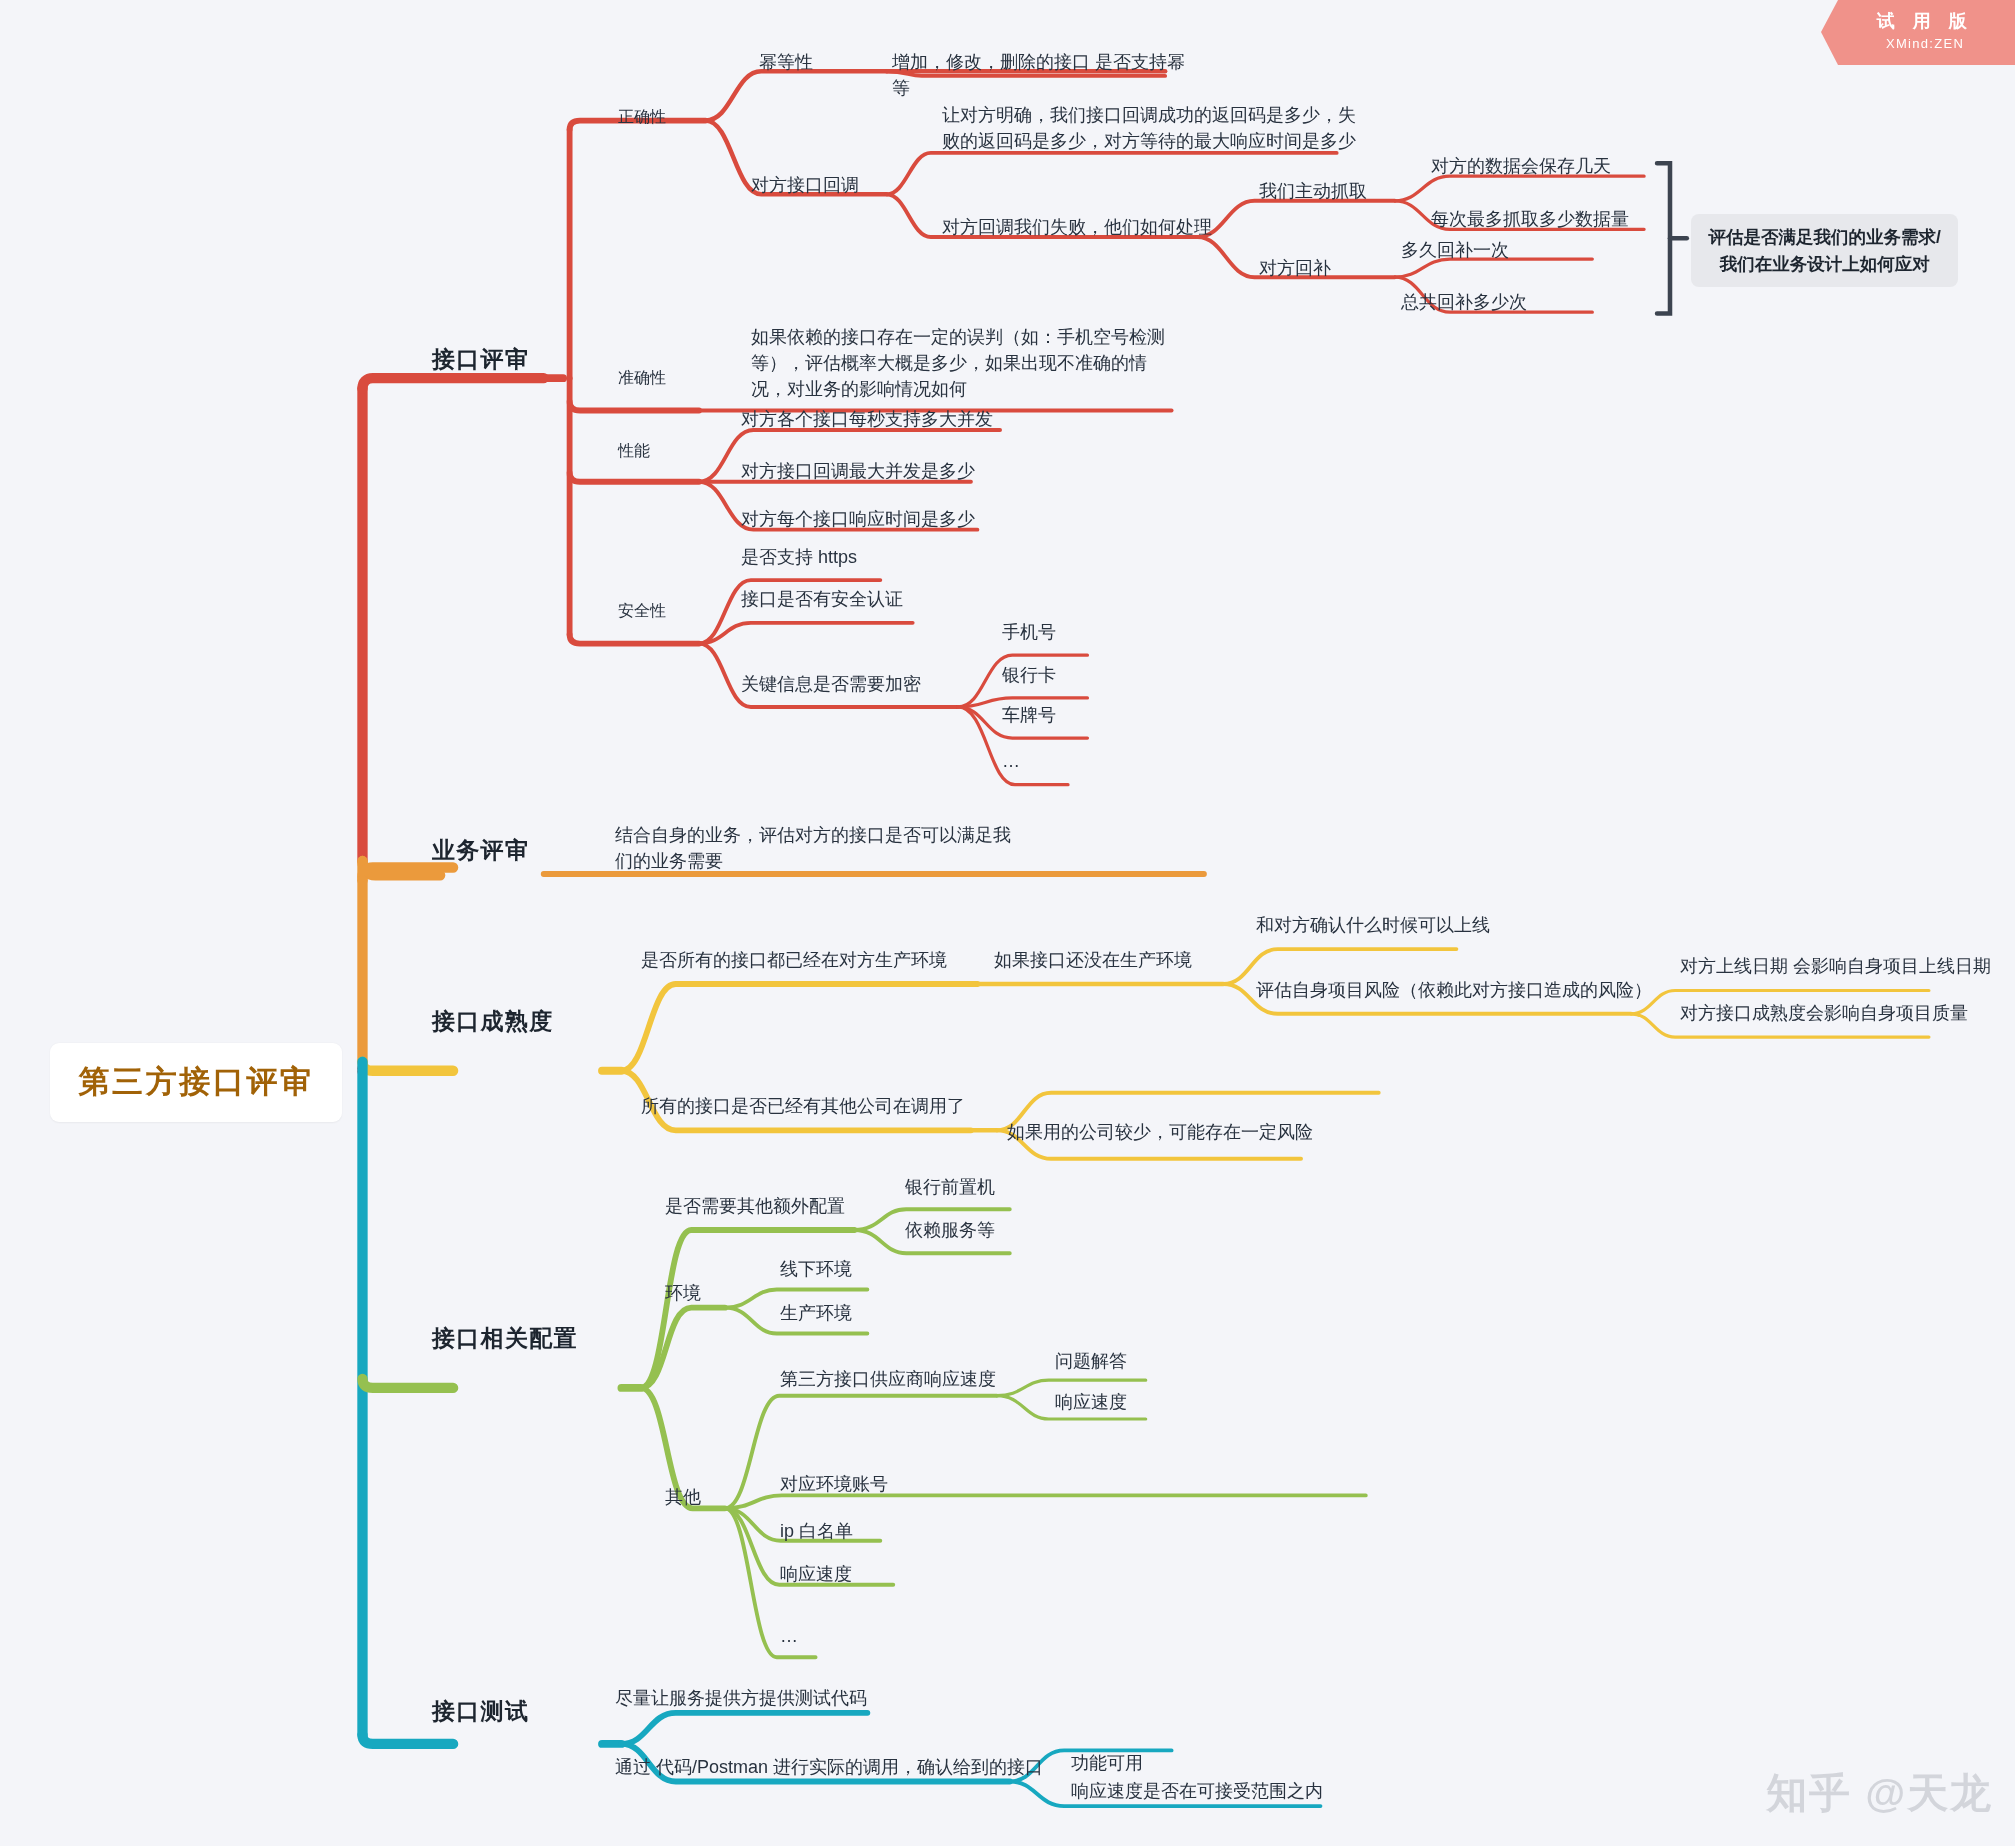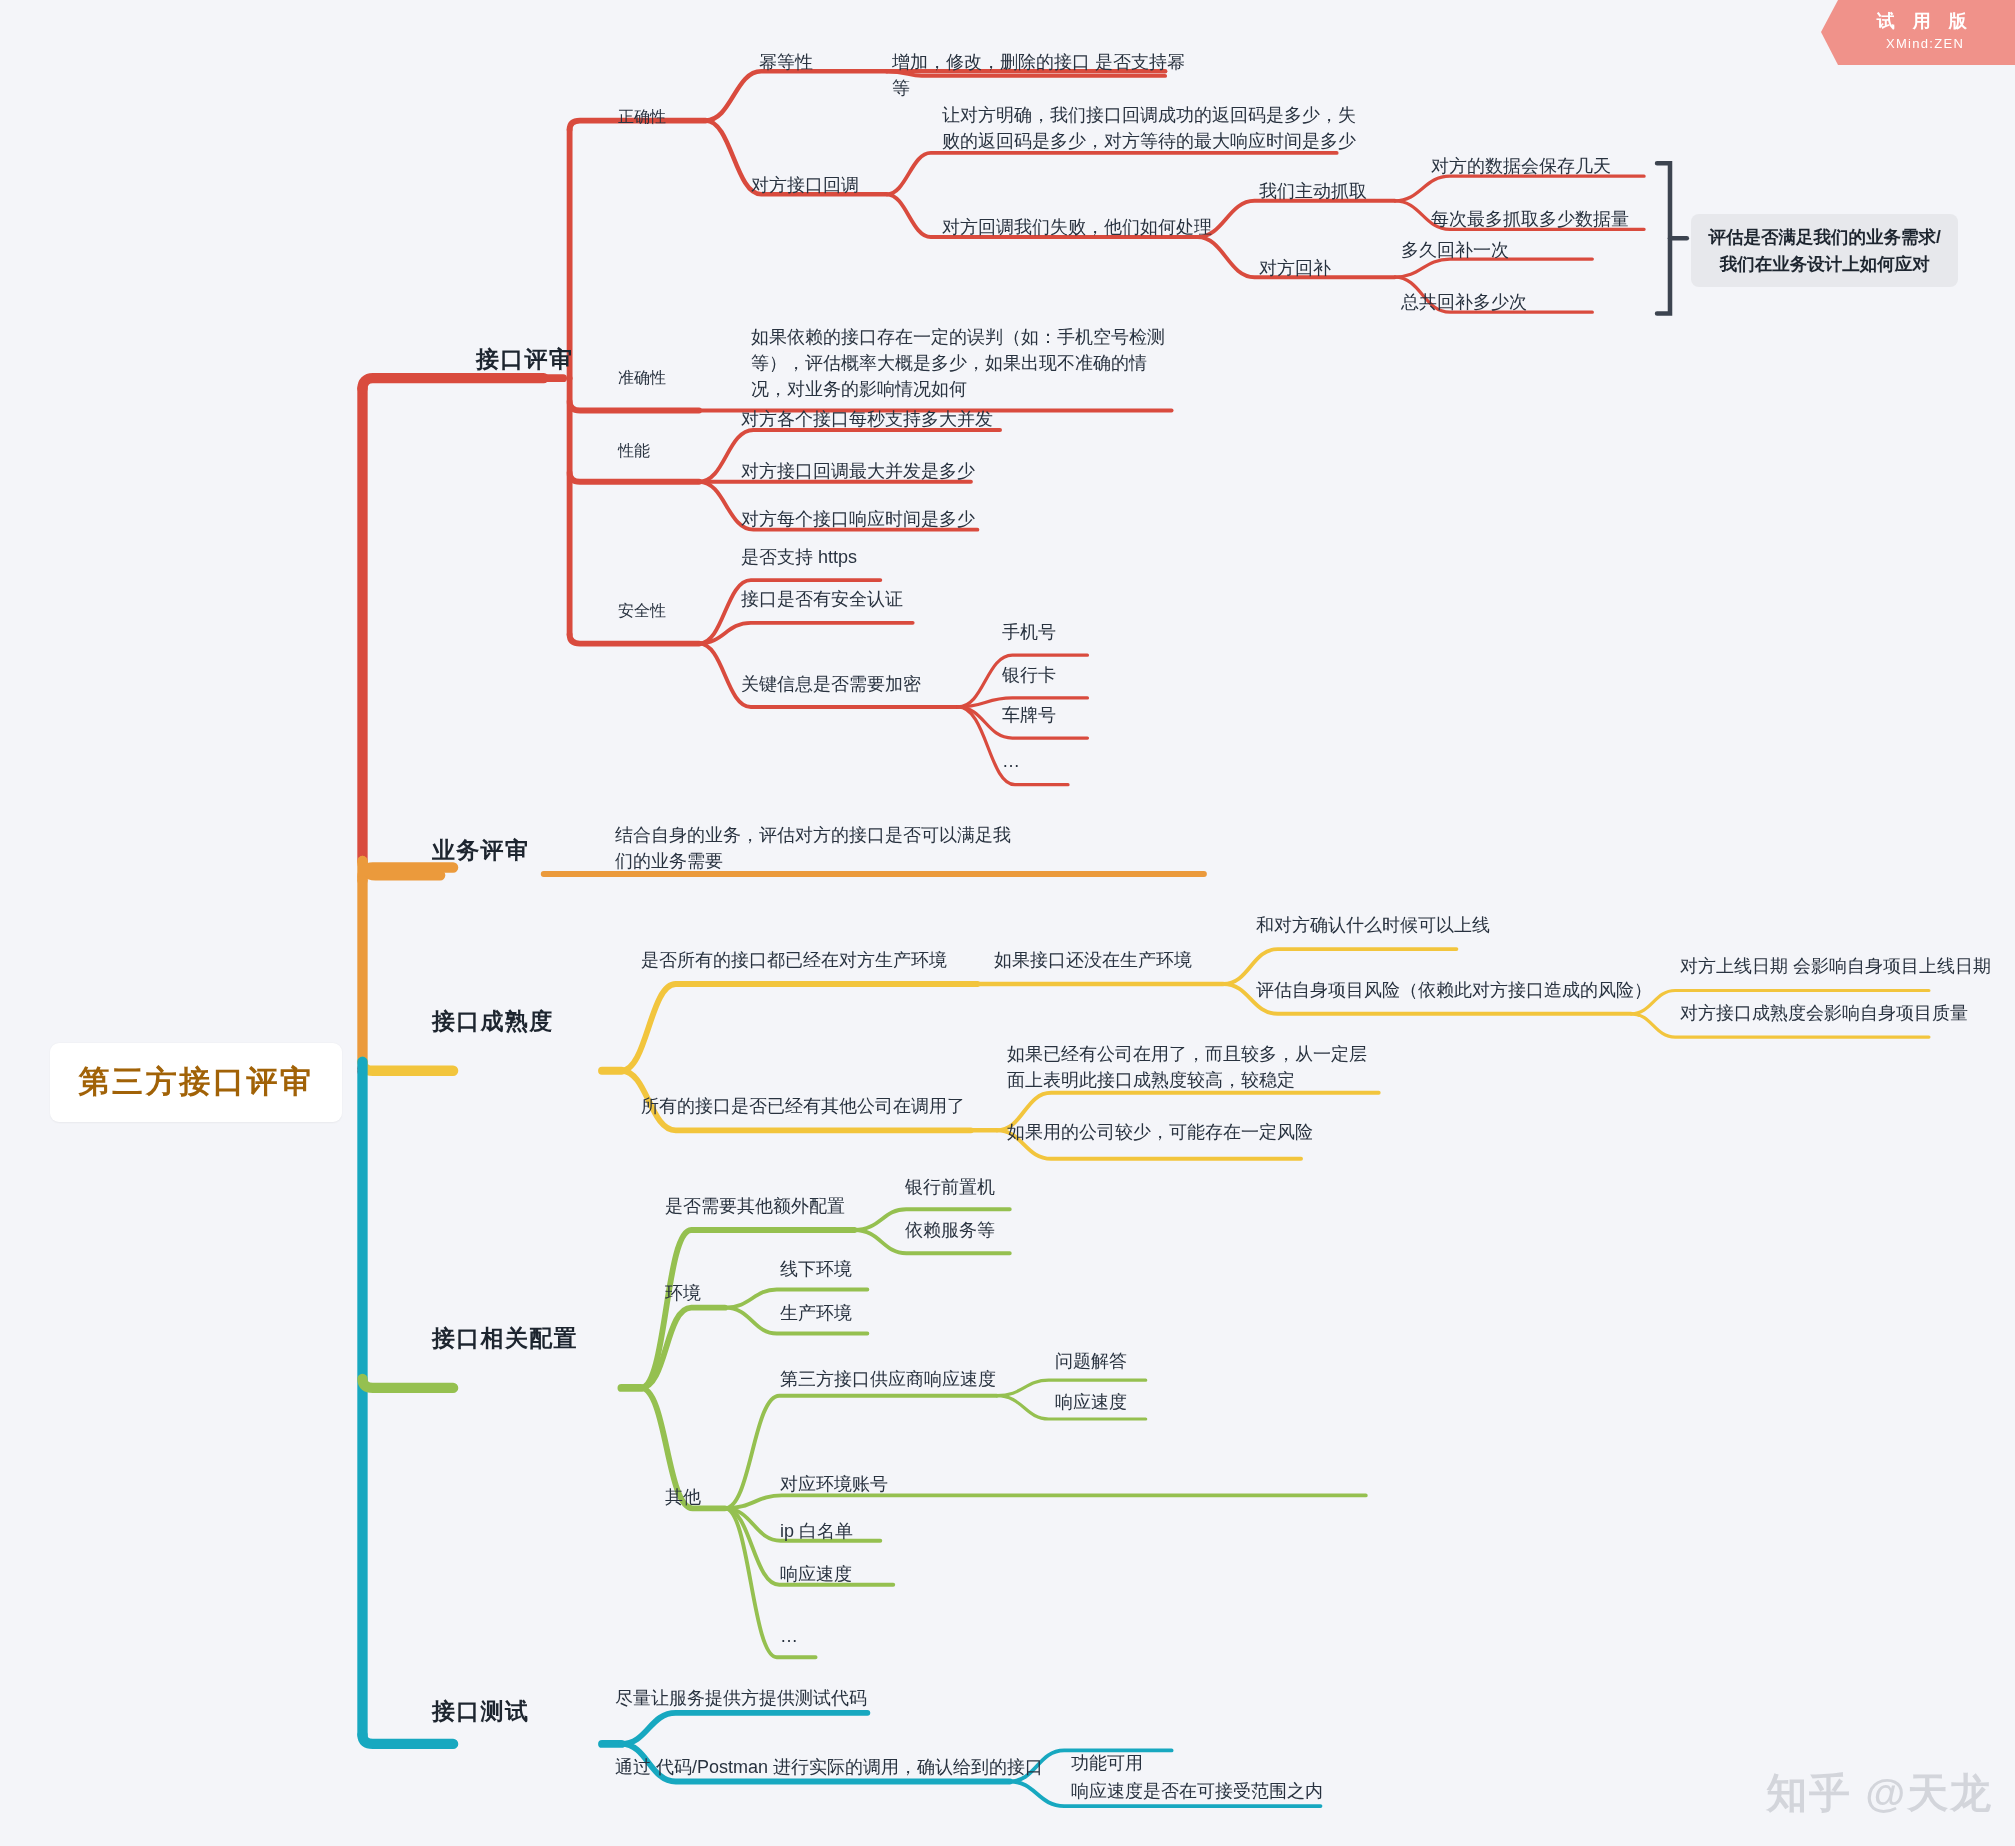--- a/index.html
+++ b/index.html
@@ -150,21 +150,21 @@
       <path d="M930,2694 L960,2694" stroke="#17a8c0" stroke-width="12"></path>
       <path d="M960,2694 C1000,2694 1004,2646 1044,2646 L1340,2646" stroke="#17a8c0" stroke-width="9"></path>
       <path d="M960,2694 C1000,2694 1004,2752 1044,2752 L1560,2752" stroke="#17a8c0" stroke-width="9"></path>
       <path d="M1560,2752 C1600,2752 1604,2704 1644,2704 L1810,2704" stroke="#17a8c0" stroke-width="6"></path>
       <path d="M1560,2752 C1600,2752 1604,2790 1644,2790 L2040,2790" stroke="#17a8c0" stroke-width="6"></path>
     </g>
   </svg>
 
   <div class="node t-root" style="left:50px;top:1043px;">第三方接口评审</div>
 
-  <div class="node t-main" style="left:432px;top:343px;margin-left:44px;">接口评审</div>
+  <div class="node t-main" style="left:432px;top:343px;">接口评审</div>
 
   <div class="node t-l2" style="left:618px;top:105px;">正确性</div>
   <div class="node t-l3" style="left:759px;top:49px;">幂等性</div>
   <div class="node t-l4" style="left:892px;top:49px;width:298px;">增加，修改，删除的接口 是否支持幂等</div>
 
   <div class="node t-l3" style="left:751px;top:172px;">对方接口回调</div>
   <div class="node t-l4" style="left:942px;top:102px;width:414px;">让对方明确，我们接口回调成功的返回码是多少，失败的返回码是多少，对方等待的最大响应时间是多少</div>
   <div class="node t-l4" style="left:942px;top:214px;">对方回调我们失败，他们如何处理</div>
 
   <div class="node t-l4" style="left:1259px;top:178px;">我们主动抓取</div>
@@ -200,21 +200,20 @@
 
   <div class="node t-main" style="left:432px;top:1005px;">接口成熟度</div>
   <div class="node t-l4" style="left:641px;top:947px;">是否所有的接口都已经在对方生产环境</div>
   <div class="node t-l4" style="left:994px;top:947px;">如果接口还没在生产环境</div>
   <div class="node t-l4" style="left:1256px;top:912px;">和对方确认什么时候可以上线</div>
   <div class="node t-l4" style="left:1256px;top:977px;">评估自身项目风险（依赖此对方接口造成的风险）</div>
   <div class="node t-l4" style="left:1680px;top:953px;">对方上线日期 会影响自身项目上线日期</div>
   <div class="node t-l4" style="left:1680px;top:1000px;">对方接口成熟度会影响自身项目质量</div>
 
   <div class="node t-l4" style="left:641px;top:1093px;">所有的接口是否已经有其他公司在调用了</div>
-  <div class="node t-l4" style="left:1007px;top:1041px;width:375px;">如果已经有公司在用了，而且较多，从一定层面上表明此接口成熟度较高，较稳定</div>
   <div class="node t-l4" style="left:1007px;top:1119px;">如果用的公司较少，可能存在一定风险</div>
 
   <div class="node t-main" style="left:432px;top:1322px;">接口相关配置</div>
   <div class="node t-l4" style="left:665px;top:1193px;">是否需要其他额外配置</div>
   <div class="node t-l4" style="left:905px;top:1174px;">银行前置机</div>
   <div class="node t-l4" style="left:905px;top:1217px;">依赖服务等</div>
 
   <div class="node t-l4" style="left:665px;top:1280px;">环境</div>
   <div class="node t-l4" style="left:780px;top:1256px;">线下环境</div>
   <div class="node t-l4" style="left:780px;top:1300px;">生产环境</div>

